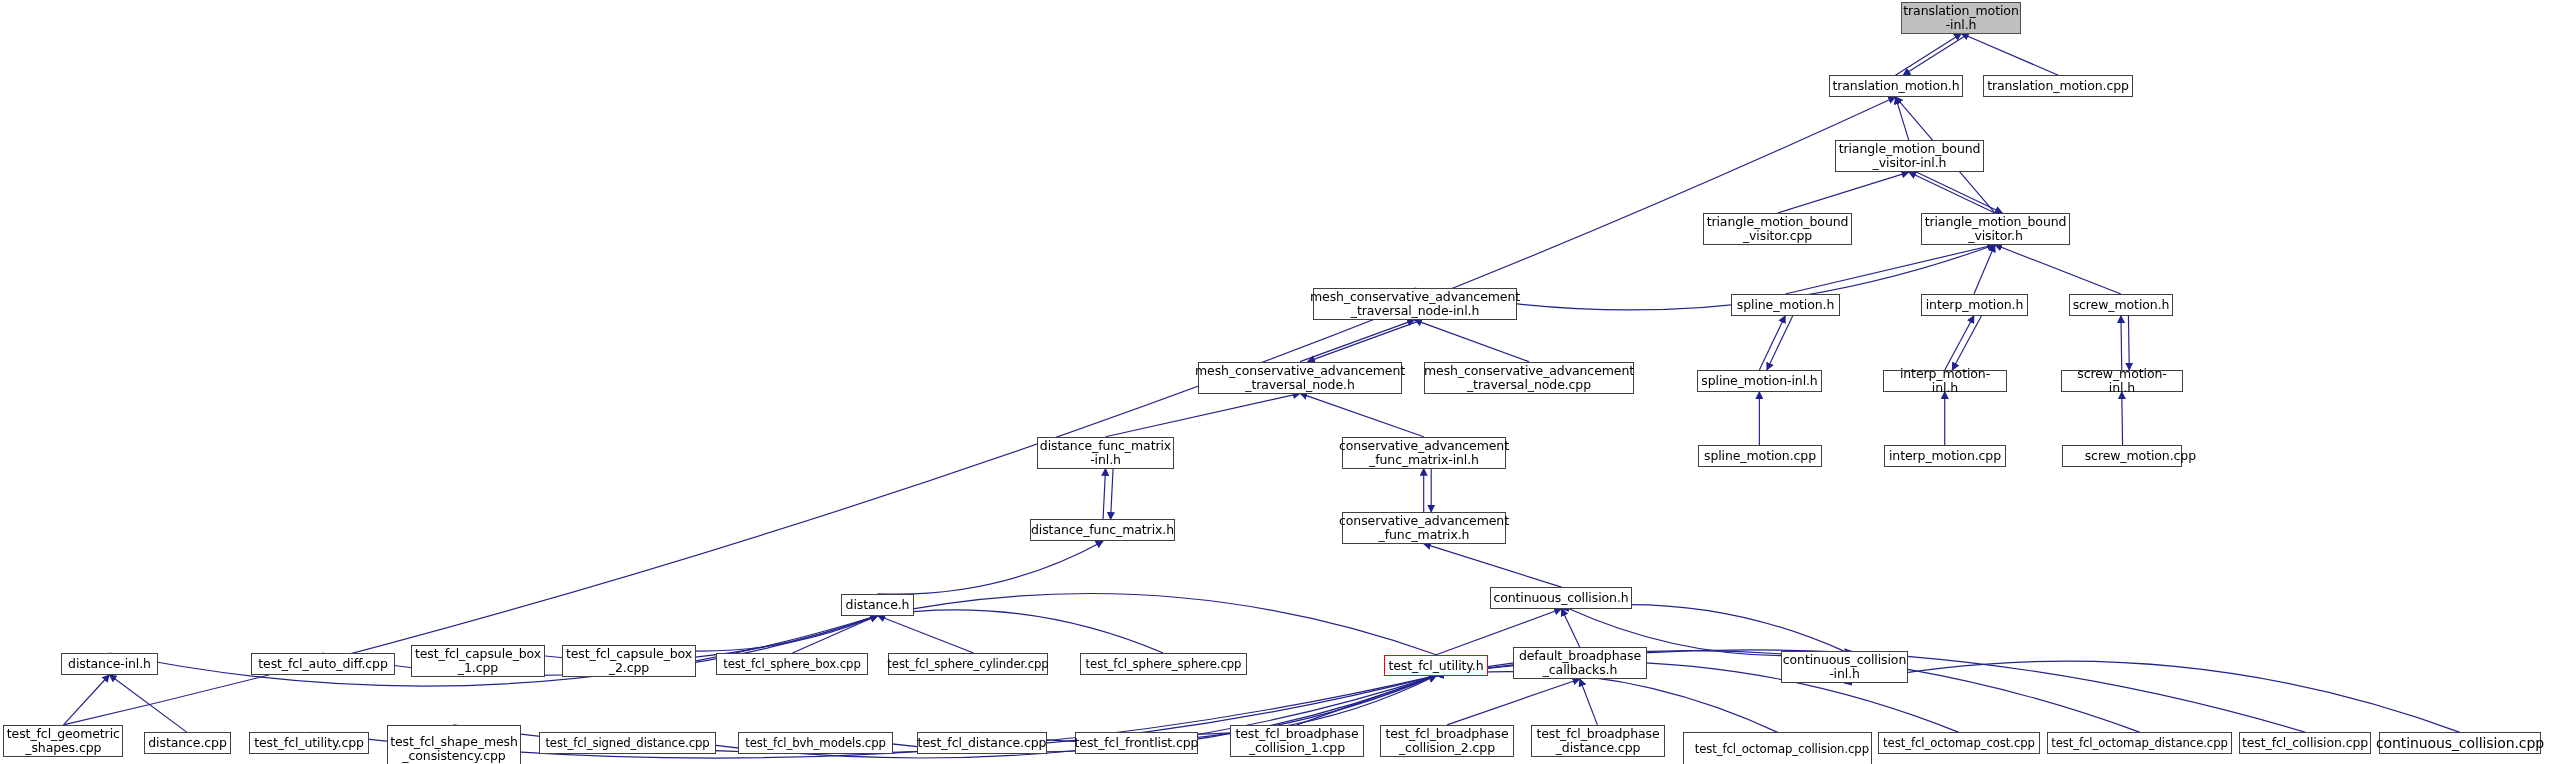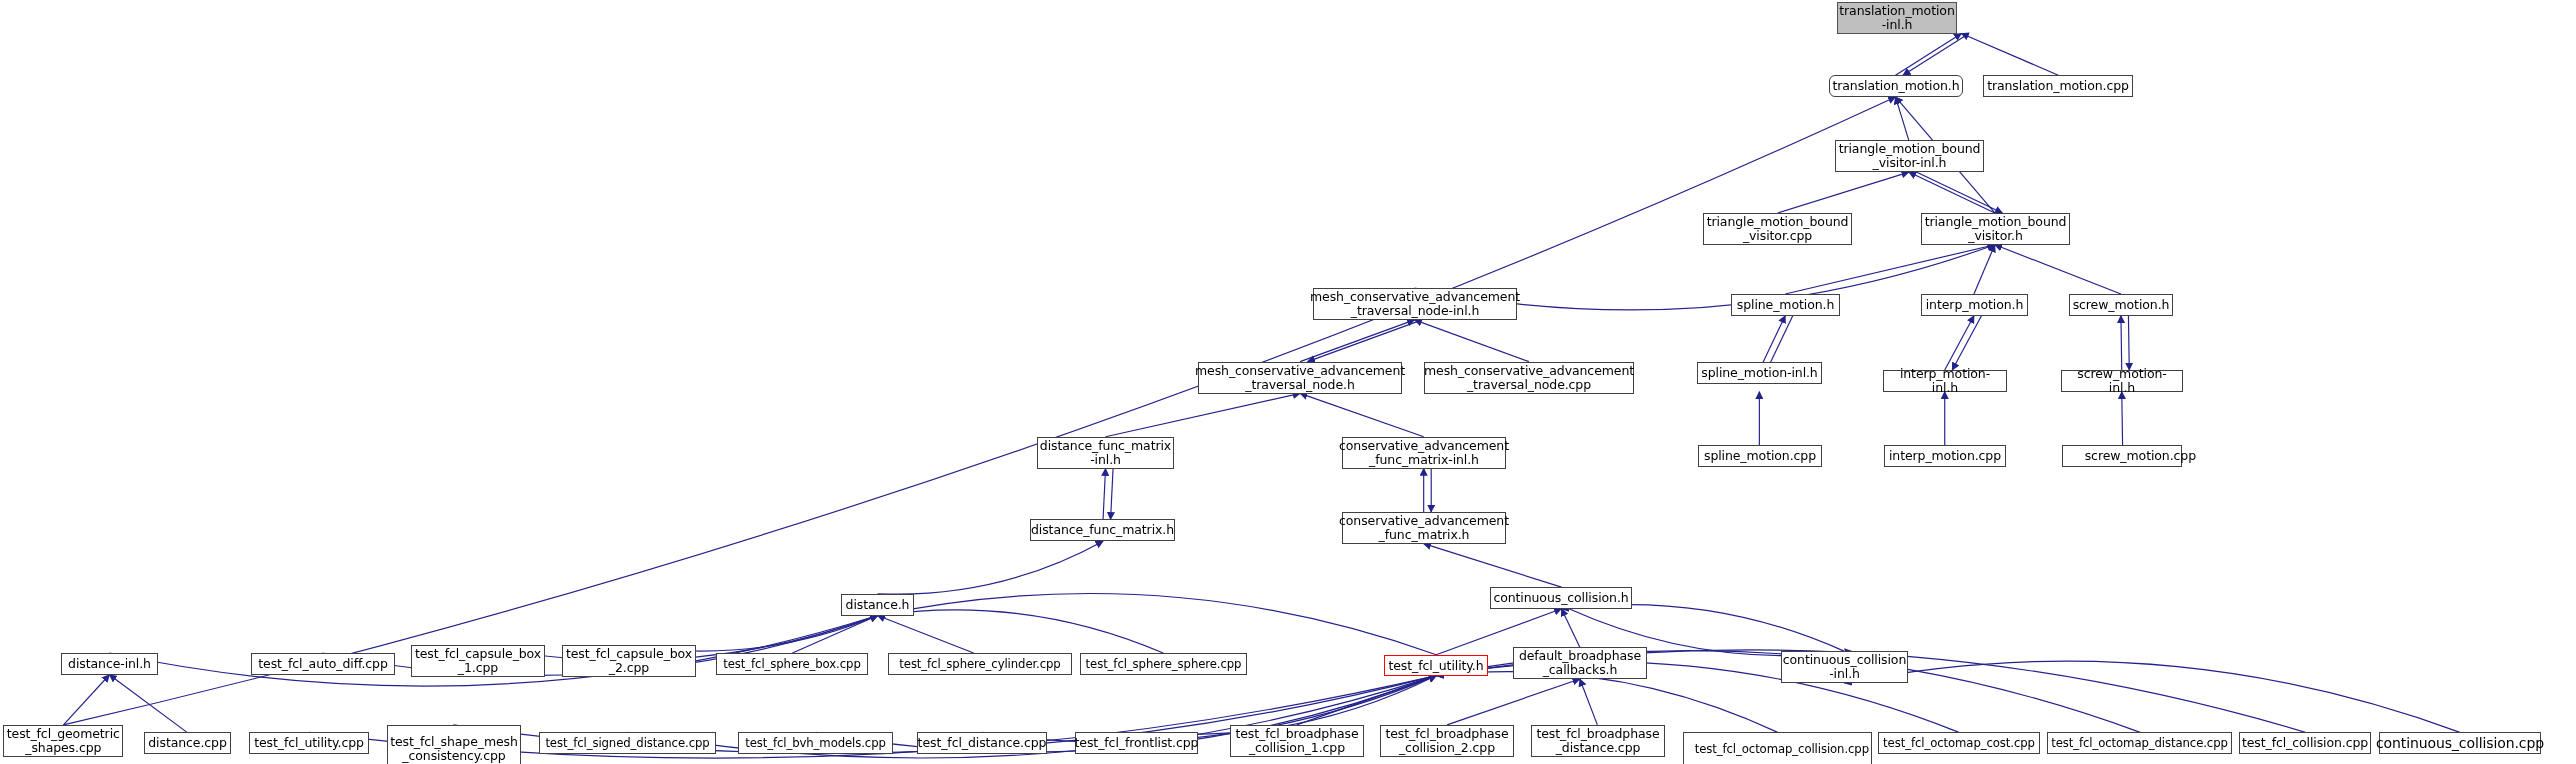--- a/index.html
+++ b/index.html
@@ -101,40 +101,40 @@
         <path d="M1913,868 L1892,813" marker-end="url(#ah)"></path>
         <path d="M2129,877 Q1934.02,785.74 1720,809" marker-end="url(#ah)"></path>
         <path d="M2346,877 Q2042.52,755.36 1720,809" marker-end="url(#ah)"></path>
         <path d="M2563,877 Q2151.02,724.98 1720,809" marker-end="url(#ah)"></path>
         <path d="M2761,877 Q2248.321946596473,723.2551998981086 1720,809" marker-end="url(#ah)"></path>
         <path d="M2946,877 Q2585.76,744.3199999999999 2209,818" marker-end="url(#ah)"></path>
         <path d="M76,868 Q1211.9083364659741,605.5171412318446 2270,116" marker-end="url(#ah)"></path>
       </g>
   </svg>
   <div id="nodes">
-      <div class="node grey" style="left: 1837px; top: 1.7px; width: 120px; height: 32px;">translation_motion
+      <div class="node grey" style="left: 1901px; top: 1.7px; width: 120px; height: 32px;">translation_motion
 -inl.h</div>
-      <div class="node" style="left: 1829px; top: 75px; width: 134px; height: 22px; border-radius: 6px;">translation_motion.h</div>
+      <div class="node" style="left: 1829px; top: 75px; width: 134px; height: 22px;">translation_motion.h</div>
       <div class="node" style="left: 1983px; top: 75px; width: 150px; height: 22px;">translation_motion.cpp</div>
       <div class="node" style="left: 1835px; top: 140px; width: 149px; height: 32px;">triangle_motion_bound
 _visitor-inl.h</div>
       <div class="node" style="left: 1703px; top: 213px; width: 149px; height: 32px;">triangle_motion_bound
 _visitor.cpp</div>
       <div class="node" style="left: 1921px; top: 213px; width: 149px; height: 32px;">triangle_motion_bound
 _visitor.h</div>
       <div class="node" style="left: 1313px; top: 288px; width: 204px; height: 32px;">mesh_conservative_advancement
 _traversal_node-inl.h</div>
       <div class="node" style="left: 1731px; top: 294px; width: 109px; height: 22px;">spline_motion.h</div>
       <div class="node" style="left: 1921px; top: 294px; width: 107px; height: 22px;">interp_motion.h</div>
       <div class="node" style="left: 2069px; top: 294px; width: 104px; height: 22px;">screw_motion.h</div>
       <div class="node" style="left: 1198px; top: 362px; width: 204px; height: 32px;">mesh_conservative_advancement
 _traversal_node.h</div>
       <div class="node" style="left: 1424px; top: 362px; width: 210px; height: 32px;">mesh_conservative_advancement
 _traversal_node.cpp</div>
-      <div class="node" style="left: 1697px; top: 362px; width: 125px; height: 22px;">spline_motion-inl.h</div>
+      <div class="node" style="left: 1697px; top: 370px; width: 125px; height: 22px;">spline_motion-inl.h</div>
       <div class="node" style="left: 1883px; top: 370px; width: 124px; height: 22px;">interp_motion-inl.h</div>
       <div class="node" style="left: 2061px; top: 370px; width: 122px; height: 22px;">screw_motion-inl.h</div>
       <div class="node" style="left: 1037px; top: 437px; width: 137px; height: 32px;">distance_func_matrix
 -inl.h</div>
       <div class="node" style="left: 1342px; top: 437px; width: 164px; height: 32px;">conservative_advancement
 _func_matrix-inl.h</div>
       <div class="node" style="left: 1698px; top: 445px; width: 124px; height: 22px;">spline_motion.cpp</div>
       <div class="node" style="left: 1884px; top: 445px; width: 122px; height: 22px;">interp_motion.cpp</div>
       <div class="node" style="left: 2062px; top: 445px; width: 120px; height: 22px; padding-left: 40px;">screw_motion.cpp</div>
       <div class="node" style="left: 1030px; top: 519px; width: 145px; height: 22px;">distance_func_matrix.h</div>
@@ -142,21 +142,21 @@
 _func_matrix.h</div>
       <div class="node" style="left: 841px; top: 594px; width: 73px; height: 22px;">distance.h</div>
       <div class="node" style="left: 1490px; top: 587px; width: 142px; height: 22px;">continuous_collision.h</div>
       <div class="node" style="left: 61px; top: 653px; width: 97px; height: 22px;">distance-inl.h</div>
       <div class="node" style="left: 251px; top: 653px; width: 144px; height: 22px;">test_fcl_auto_diff.cpp</div>
       <div class="node" style="left: 411px; top: 645px; width: 134px; height: 32px;">test_fcl_capsule_box
 _1.cpp</div>
       <div class="node" style="left: 562px; top: 645px; width: 134px; height: 32px;">test_fcl_capsule_box
 _2.cpp</div>
       <div class="node" style="left: 716px; top: 653px; width: 152px; height: 22px; font-size: 11.7px;">test_fcl_sphere_box.cpp</div>
-      <div class="node" style="left: 888px; top: 653px; width: 184px; height: 22px; font-size: 11.7px;">test_fcl_sphere_cylinder.cpp</div>
+      <div class="node" style="left: 888px; top: 653px; width: 160px; height: 22px; font-size: 11.7px;">test_fcl_sphere_cylinder.cpp</div>
       <div class="node" style="left: 1080px; top: 653px; width: 167px; height: 22px; font-size: 11.7px;">test_fcl_sphere_sphere.cpp</div>
       <div class="node red" style="left: 1384px; top: 655px; width: 104px; height: 21px;">test_fcl_utility.h</div>
       <div class="node" style="left: 1513px; top: 647px; width: 134px; height: 32px;">default_broadphase
 _callbacks.h</div>
       <div class="node" style="left: 1781px; top: 651px; width: 127px; height: 32px;">continuous_collision
 -inl.h</div>
       <div class="node" style="left: 3.3px; top: 725px; width: 120px; height: 32px;">test_fcl_geometric
 _shapes.cpp</div>
       <div class="node" style="left: 144px; top: 732px; width: 87px; height: 22px;">distance.cpp</div>
       <div class="node" style="left: 249px; top: 732px; width: 120px; height: 22px;">test_fcl_utility.cpp</div>

